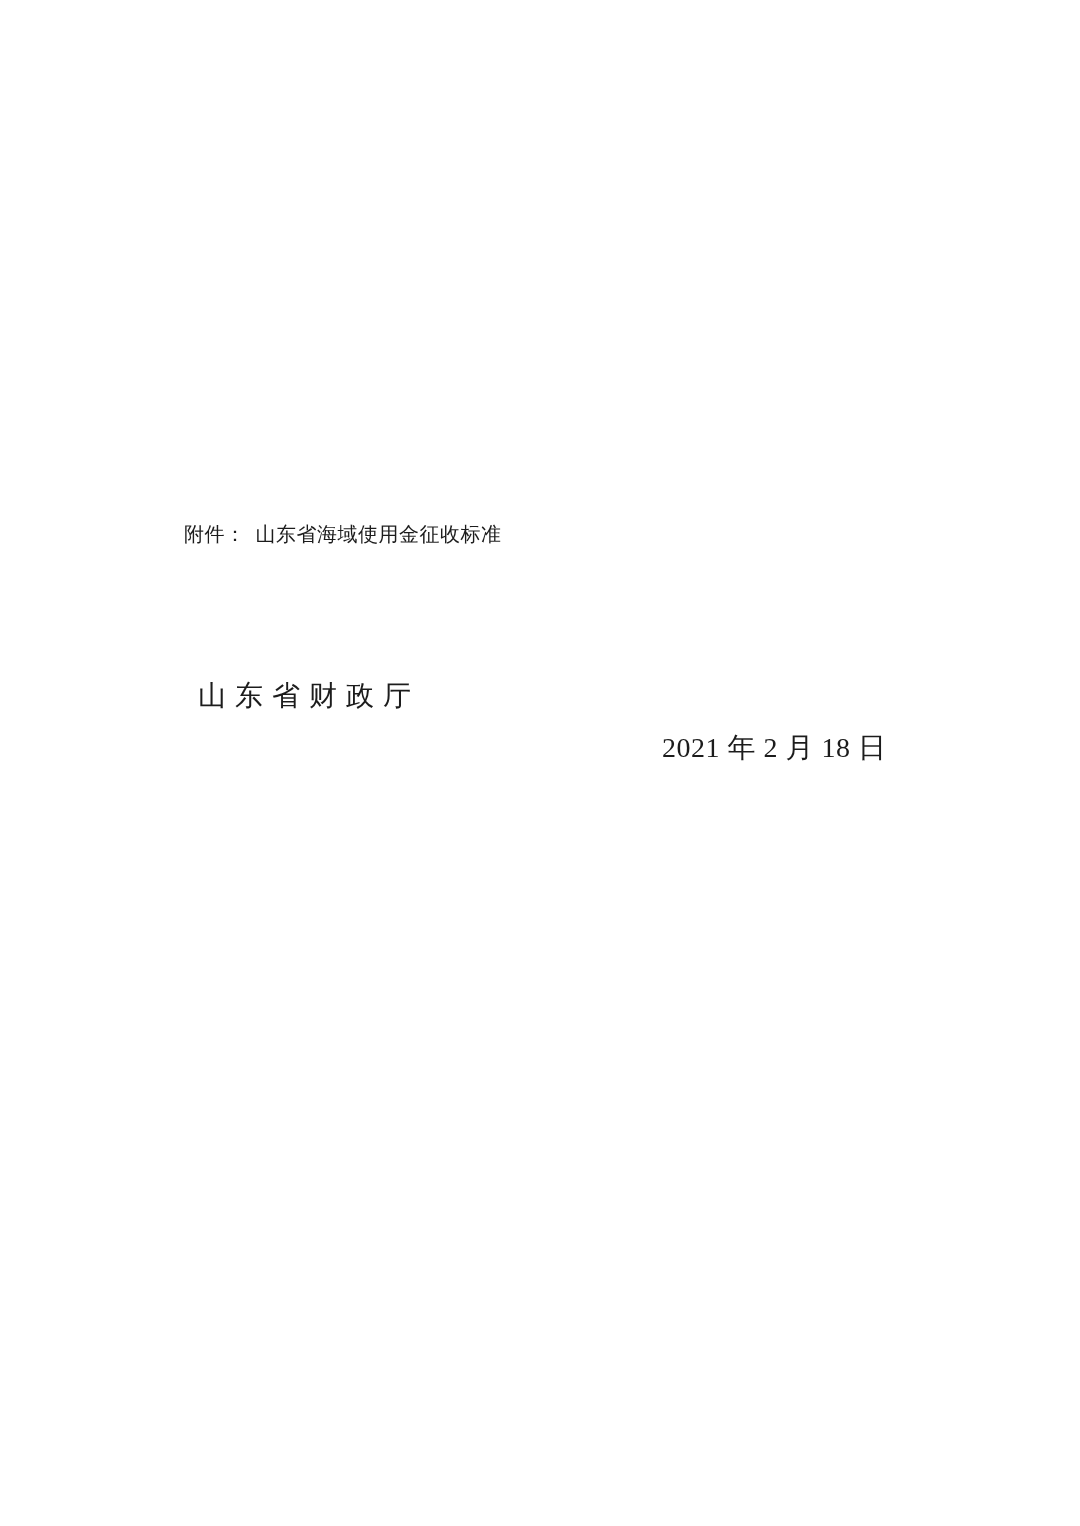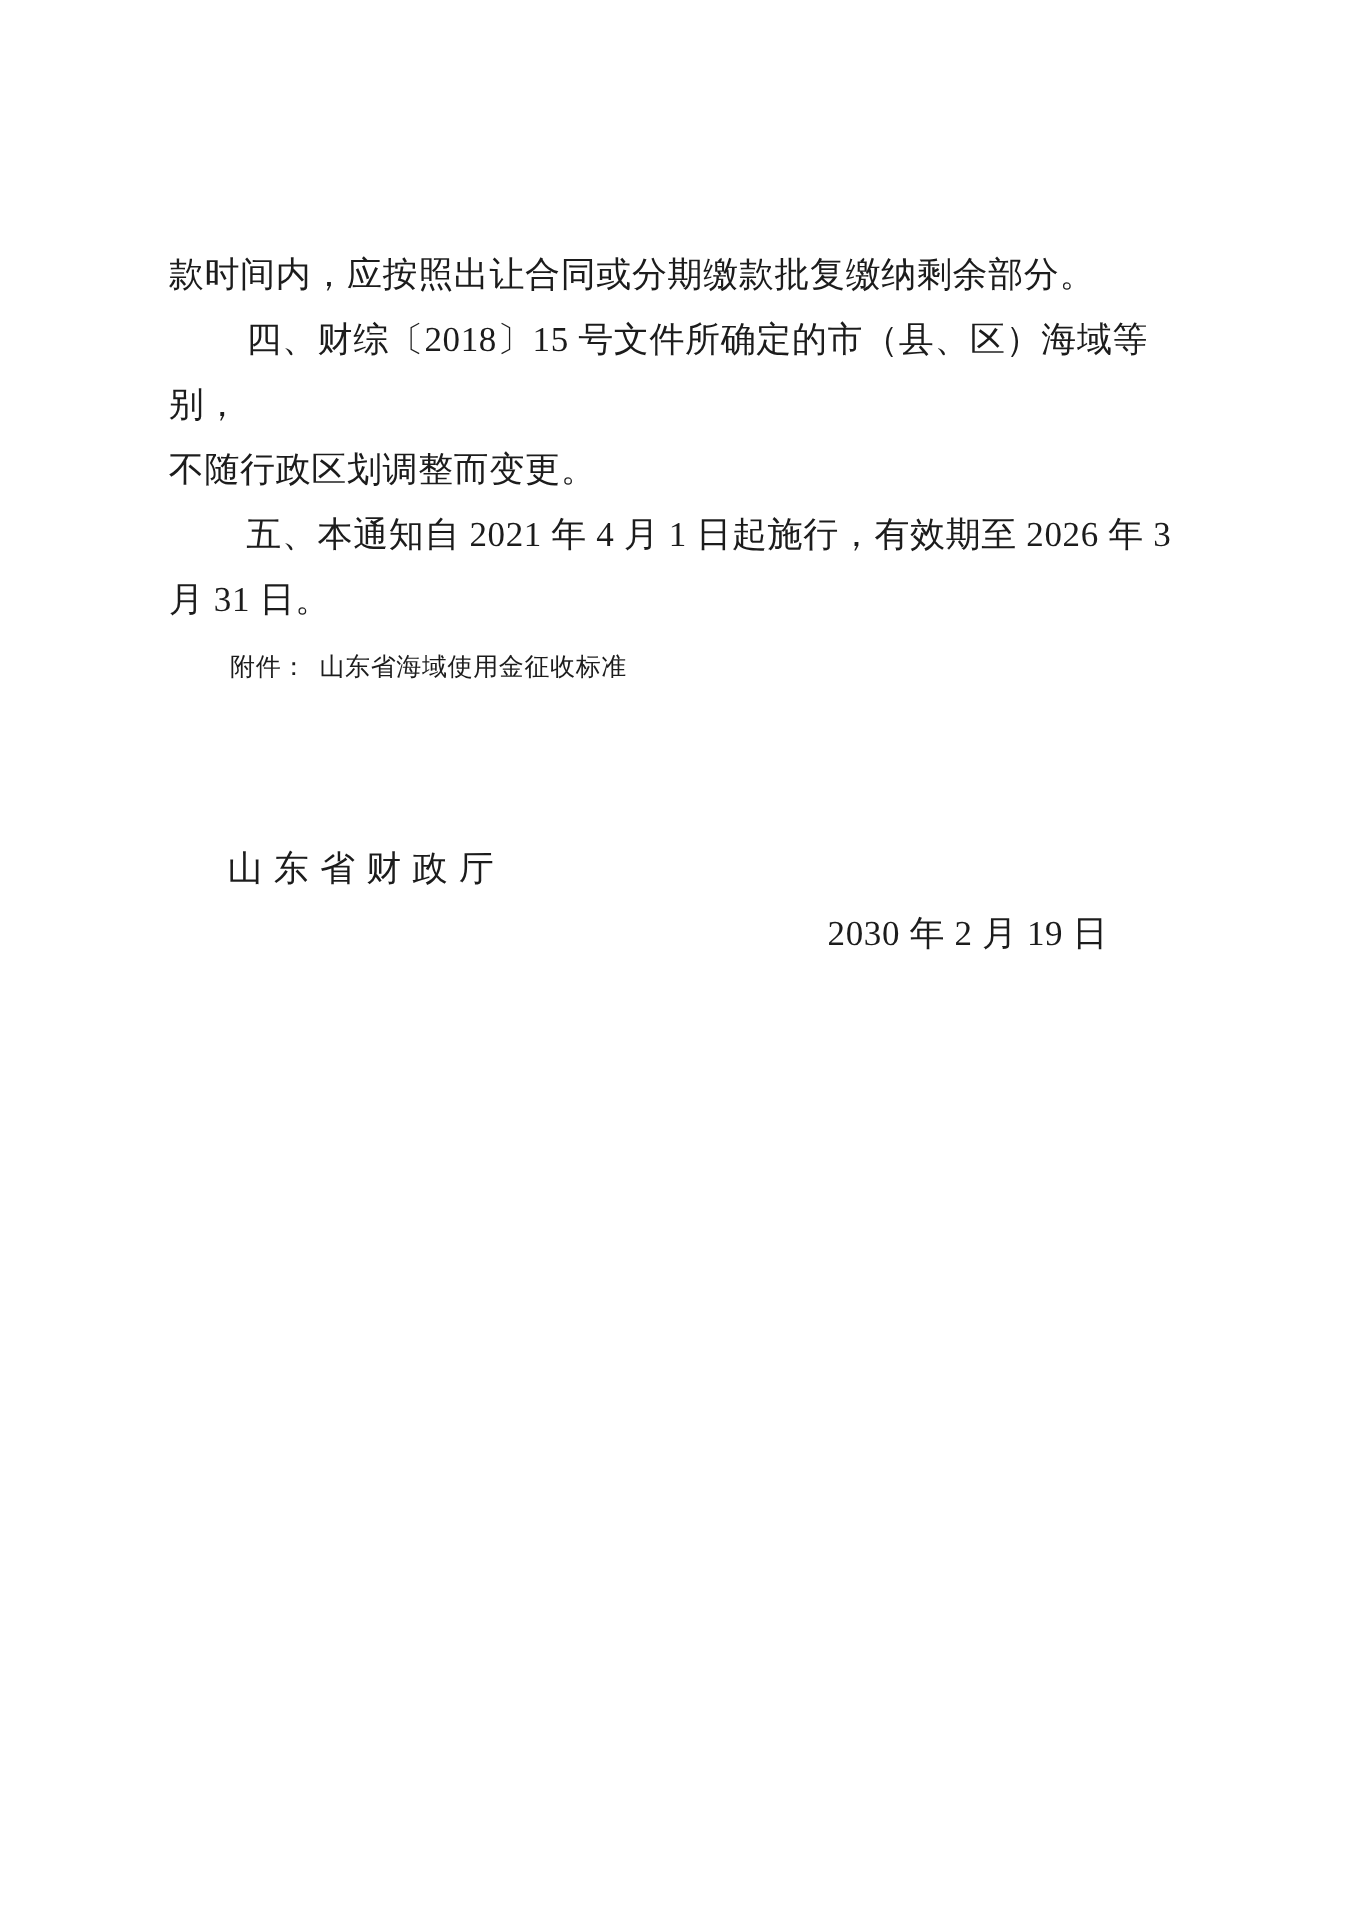--- a/index.html
+++ b/index.html
@@ -39,21 +39,21 @@
     font-size: 20px;
     line-height: 52px;
     letter-spacing: 0.5px;
     white-space: nowrap;
   }
   .attachment-line .att-label {
     margin-right: 10px;
   }
   .sig-left {
     position: absolute;
-    left: 182px;
+    left: 198px;
     top: 670px;
     font-size: 28px;
     line-height: 52px;
     letter-spacing: 1px;
     white-space: nowrap;
   }
   .sig-right {
     position: absolute;
     left: 650px;
     top: 670px;
@@ -70,30 +70,23 @@
     line-height: 52px;
     letter-spacing: 0.5px;
     white-space: nowrap;
   }
 </style>
 </head>
 <body>
 
 <div class="page">
 
-  <div class="body-text">
-    <p class="line">款时间内，应按照出让合同或分期缴款批复缴纳剩余部分。</p>
-    <p class="line indent">四、财综〔2018〕15 号文件所确定的市（县、区）海域等别，</p>
-    <p class="line">不随行政区划调整而变更。</p>
-    <p class="line indent">五、本通知自 2021 年 4 月 1 日起施行，有效期至 2026 年 3</p>
-    <p class="line">月 31 日。</p>
-  </div>
 
   <div class="attachment-line">
     <span class="att-label">附件：</span><span>山东省海域使用金征收标准</span>
   </div>
 
   <div class="sig-left">山 东 省 财 政 厅</div>
 
 
-  <div class="sig-date">2030 年 2 月 19 日</div>
+  <div class="sig-date">2021 年 2 月 18 日</div>
 
 </div>
 
 </body></html>

